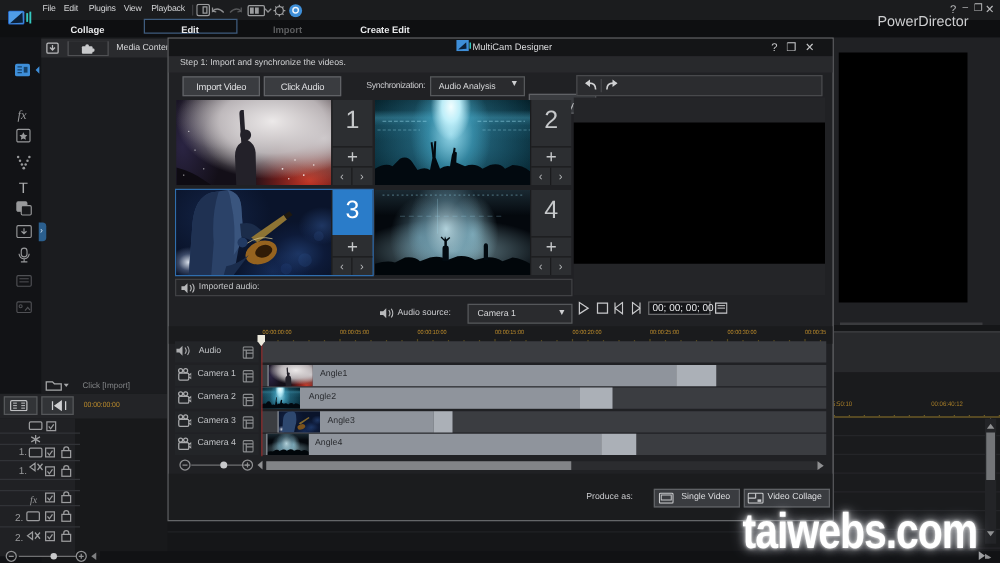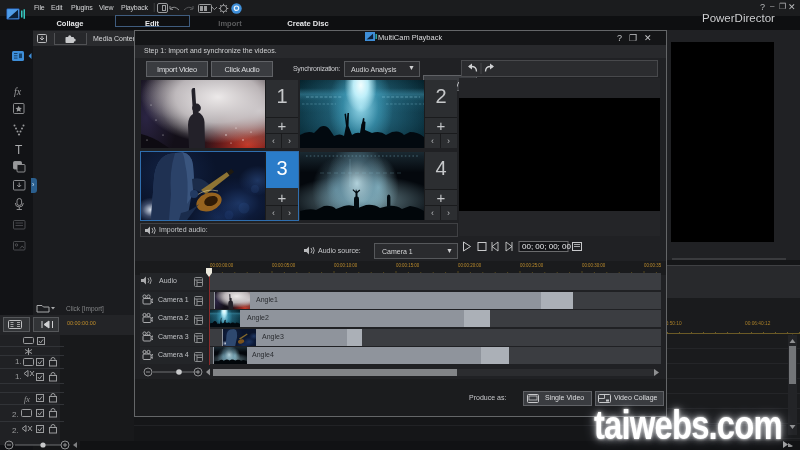--- a/index.html
+++ b/index.html
@@ -98,21 +98,21 @@
 <span class="a" style="left:760px;top:2px;font-size:9px;color:#b9babc">?</span>
 <span class="a" style="left:770px;top:1px;font-size:8px;color:#b9babc">–</span>
 <span class="a" style="left:779px;top:2px;font-size:8px;color:#b9babc">❐</span>
 <span class="a" style="left:788px;top:2px;font-size:9px;color:#b9babc">✕</span>
 <span class="a" style="left:702px;top:12px;font-size:11.5px;color:#cdced0">PowerDirector</span>
 
 <span class="a tab" style="left:70px;top:19px;transform:translateX(-50%)">Collage</span>
 <div class="a" style="left:115px;top:15px;width:75px;height:12px;border:1px solid #3f5c7e"></div>
 <span class="a tab" style="left:152px;top:19px;transform:translateX(-50%)">Edit</span>
 <span class="a tab" style="left:230px;top:19px;transform:translateX(-50%);color:#5b5c5e">Import</span>
-<span class="a tab" style="left:308px;top:19px;transform:translateX(-50%)">Create Disc</span>
+<span class="a tab" style="left:308px;top:19px;transform:translateX(-50%)">Create Edit</span>
 
 <div class="a" id="sidebar" style="left:0;top:30px;width:33px;height:420px;background:#121316"></div>
 <div class="a" id="mediapanel" style="left:33px;top:30px;width:101px;height:285px;background:#1b1c1f"></div>
 <div class="a" style="left:33px;top:31px;width:101px;height:15px;background:#2a2b2e"></div>
 
 <svg class="a" style="left:36px;top:33px" width="98" height="12" viewBox="0 0 98 12">
  <rect x="18.5" y="-0.5" width="32" height="12" fill="#27282b" stroke="#505154"></rect>
  <rect x="1.5" y="1.5" width="9" height="8" rx="1" fill="none" stroke="#babbbd"></rect>
  <path d="M6 3 v4 m-2-2 l2 2 l2-2" stroke="#babbbd" fill="none"></path>
  <rect x="29.5" y="4" width="8.5" height="6" rx=".8" fill="#c8c9cb"></rect>
@@ -275,21 +275,21 @@
 
 <div class="a" id="dlg"></div>
 <div class="a" id="dlgtitle"></div>
 <div class="a" id="stepbar"></div>
 <span class="a" style="left:144px;top:47px;font-size:7px;color:#d0d1d3">Step 1: Import and synchronize the videos.</span>
 <svg class="a" style="left:365px;top:32px" width="12" height="9" viewBox="0 0 12 9">
  <rect width="10" height="9" x="0" y="0" fill="#3e8ed8"></rect>
       <path d="M1.5 7.5 L8 1.8 L8.2 7 Z" fill="#0c2038"></path>
  <rect x="10.6" y="2" width="1.2" height="5" fill="#35c8c0"></rect>
 </svg>
-<span class="a" style="left:378px;top:33px;font-size:7.5px;color:#dadbdd">MultiCam Playback</span>
+<span class="a" style="left:378px;top:33px;font-size:7.5px;color:#dadbdd">MultiCam Designer</span>
 <span class="a" style="left:617px;top:33px;font-size:9px;color:#c6c7c9">?</span>
 <span class="a" style="left:629px;top:33px;font-size:9px;color:#c6c7c9">❐</span>
 <span class="a" style="left:644px;top:33px;font-size:9px;color:#c6c7c9">✕</span>
 
 <div class="a btn" style="left:146px;top:61px;width:62px;height:16px;line-height:15px">Import Video</div>
 <div class="a btn" style="left:211px;top:61px;width:62px;height:16px;line-height:15px">Click Audio</div>
 <span class="a" style="left:293px;top:65px;font-size:7px;color:#c9cacd;letter-spacing:-.3px">Synchronization:</span>
 <div class="a drop" style="left:344px;top:61px;width:76px;height:16px;line-height:15px;padding-left:6px">Audio Analysis</div>
 <span class="a" style="left:408px;top:64px;font-size:7px;color:#cfd0d2">▼</span>
 <div class="a btn" style="left:423px;top:75px;width:54px;height:16px;line-height:15px">Apply</div>

